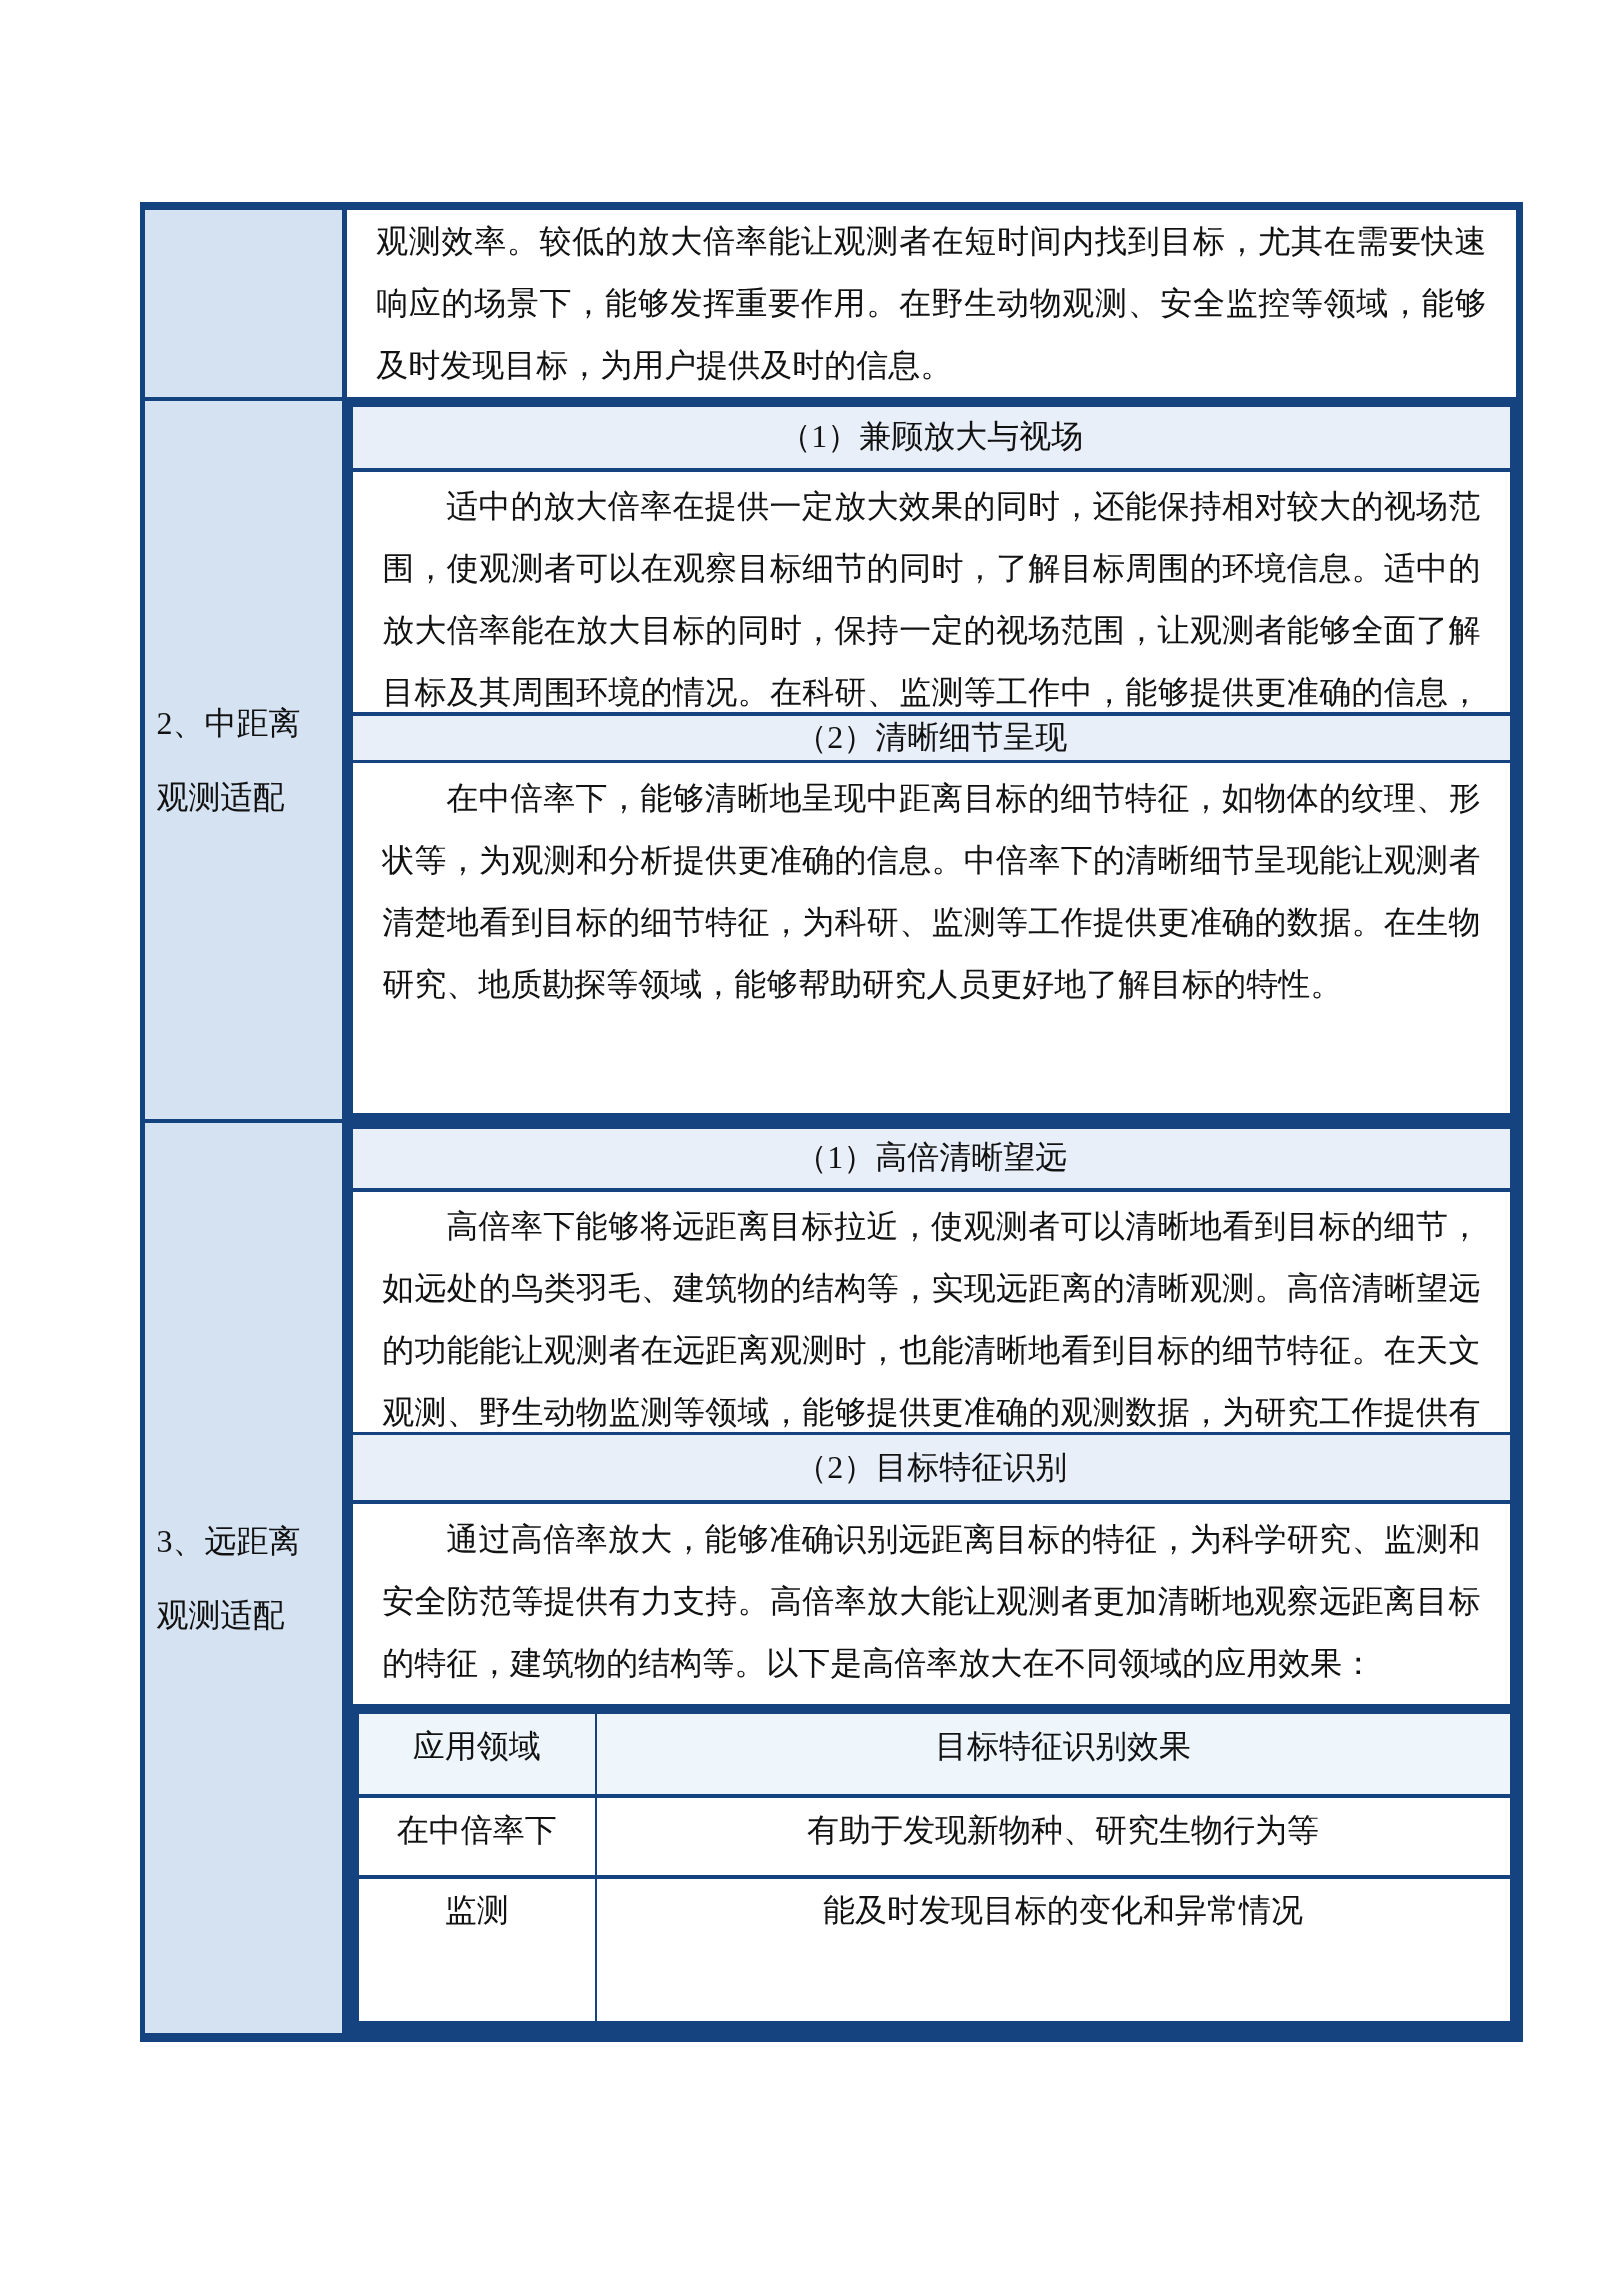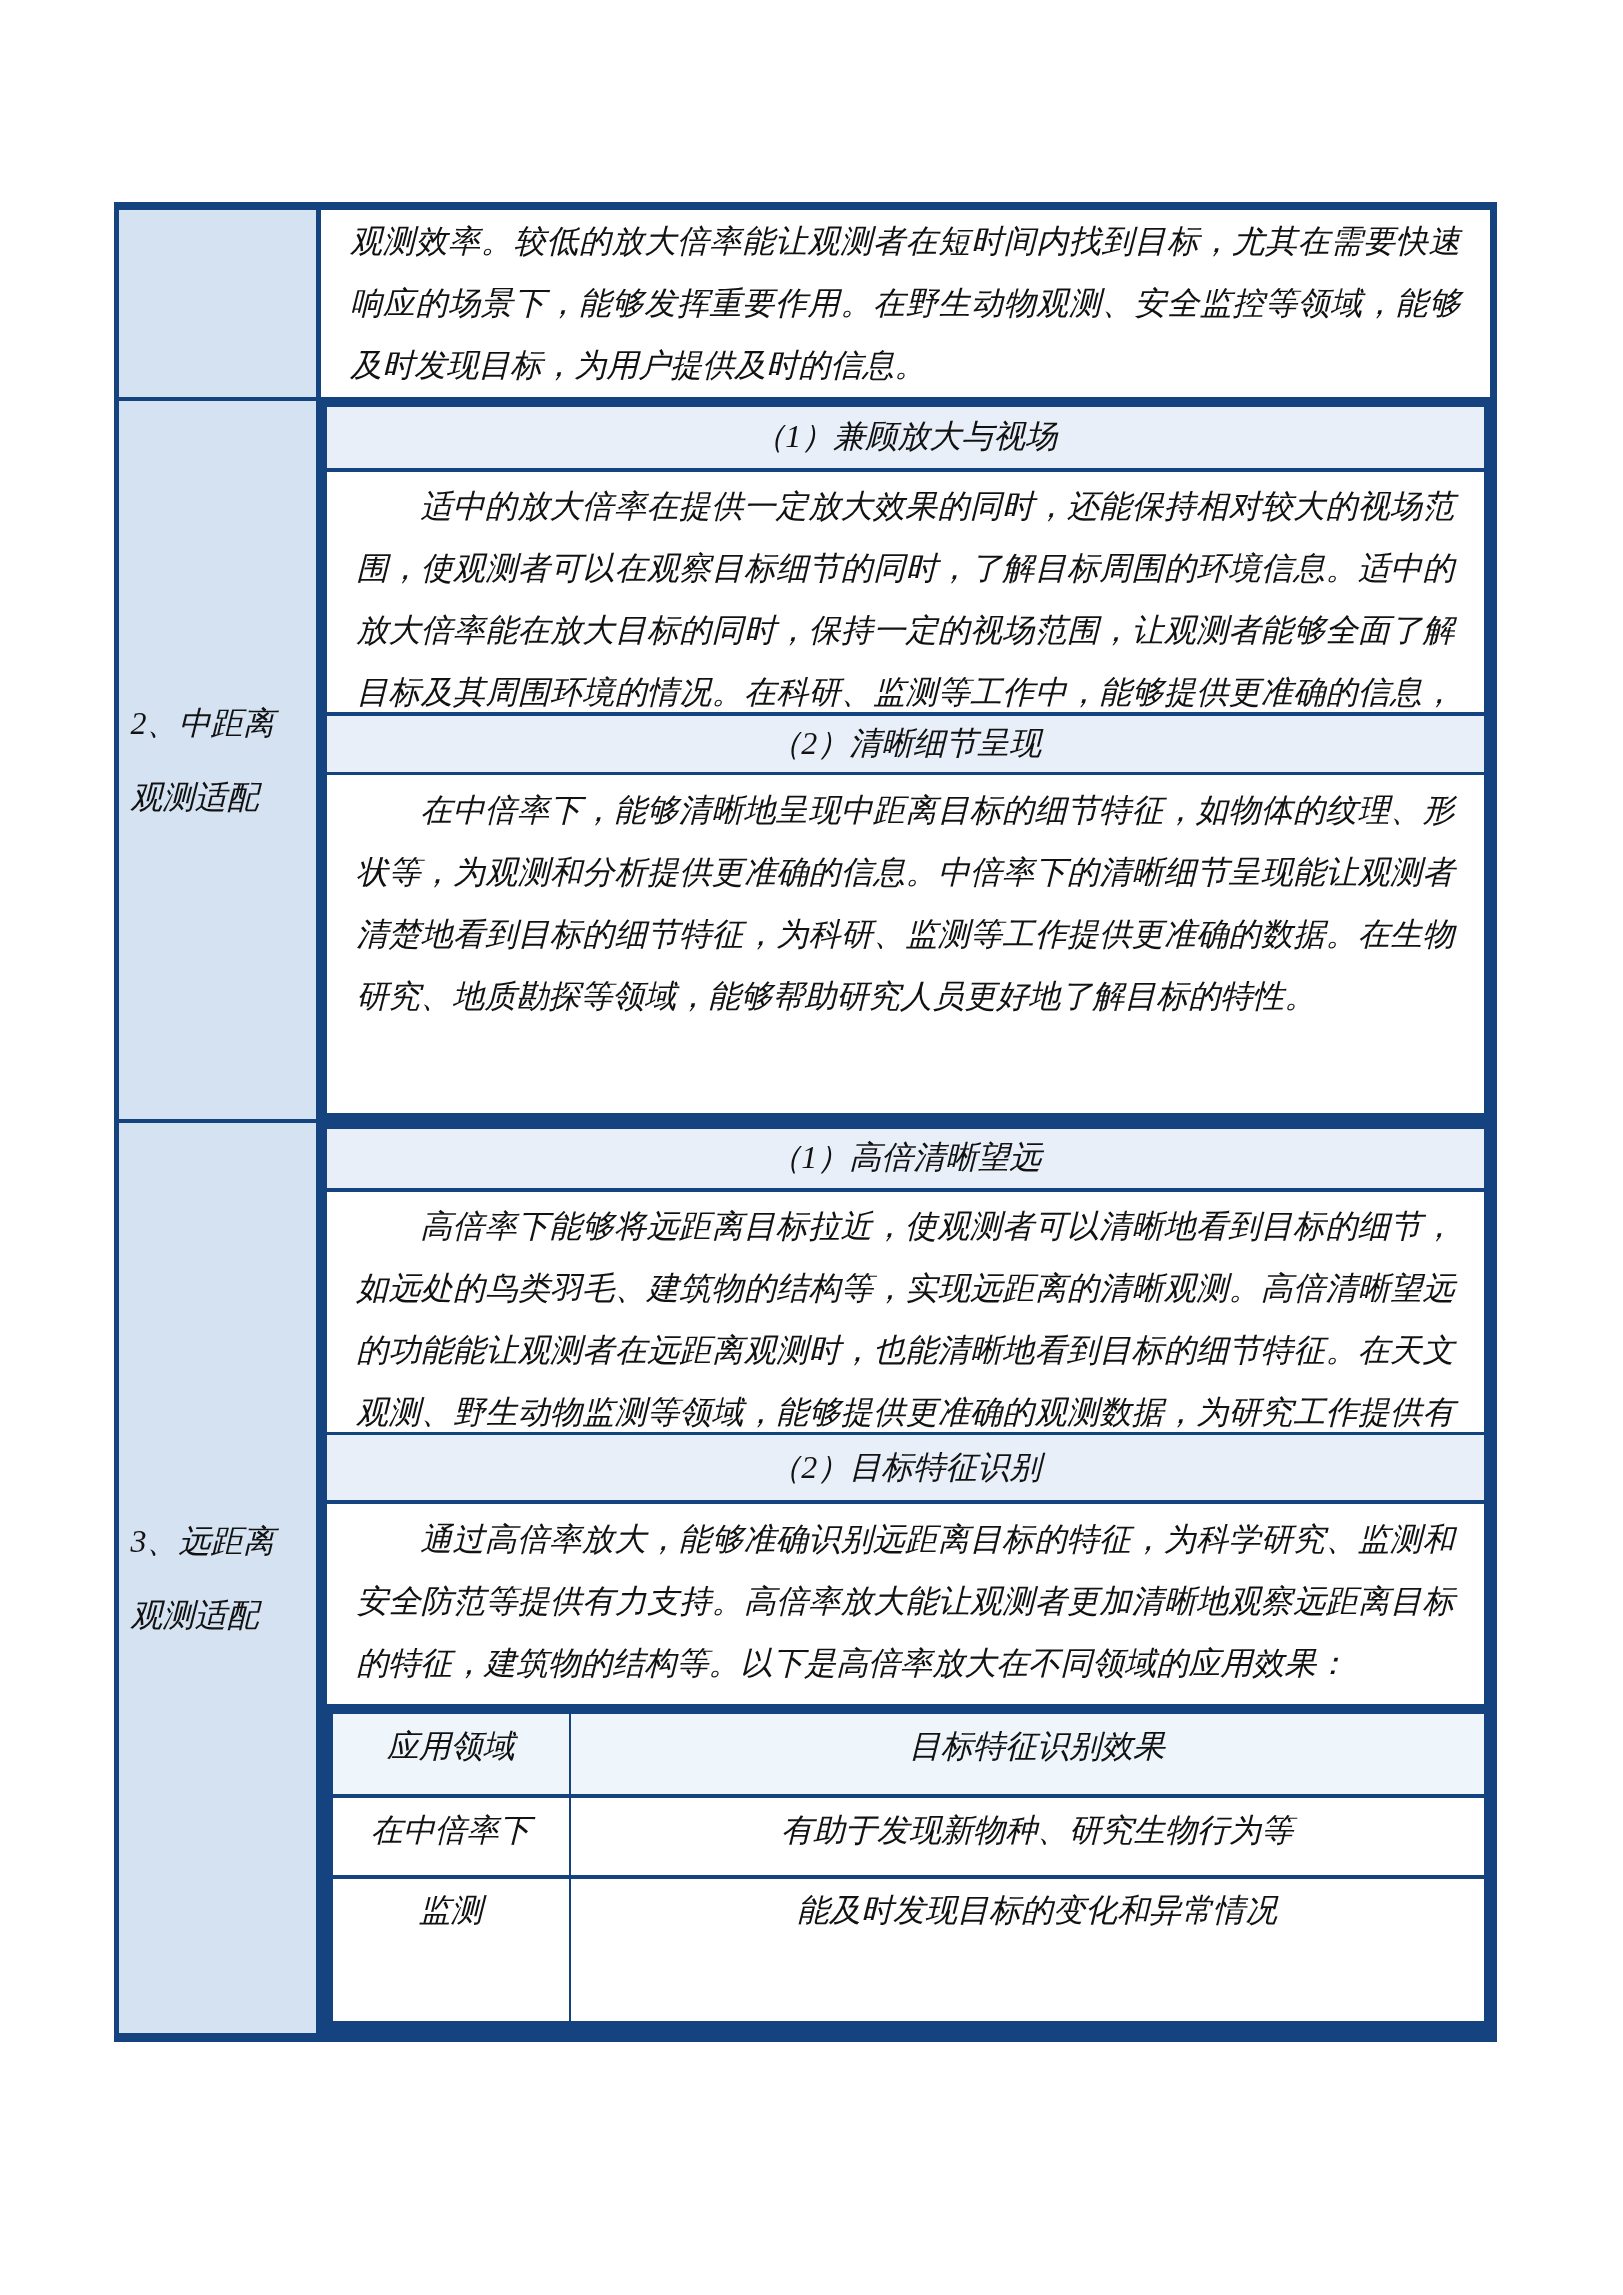--- a/index.html
+++ b/index.html
@@ -5,29 +5,28 @@
   * { box-sizing: border-box; margin: 0; padding: 6px; }
   html, body { width: 1623px; height: 2295px; }
   body {
     background: #ffffff;
     font-family: "Liberation Serif", "DejaVu Serif", serif;
     color: #121212;
     position: relative;
   }
   .doc-table {
     position: absolute;
-    left: 108px; top: 196px;
+    left: 134px; top: 196px;
     width: 1383px; height: 1840px;
     background: #14437f;
     padding: 7.9px 7.2px 7.9px 4.6px;
     display: grid;
     grid-template-columns: 197px 1169px;
     grid-template-rows: 187px 718px 910px;
     gap: 3.9px 5.2px;
-    font-style: italic;
   }
   .label-cell {
     background: #d5e2f1;
     display: flex; flex-direction: column;
     align-items: flex-start; justify-content: center;
     font-size: 32px; line-height: 62px;
     text-align: center;
     overflow: hidden;
   }
   .cont-cell {
@@ -52,21 +51,21 @@
   }
   .bodycell {
     background: #ffffff;
     font-size: 32px; line-height: 62px;
     text-align: justify;
     text-indent: 64px;
     padding: 3.3px 29.4px 0 29.4px;
     flex: 0 0 auto;
     overflow: hidden;
   }
-  .h93 { height: 61px; } .h89 { height: 56px; }
+  .h93 { height: 61px; } .h89 { height: 44px; }
   .h91 { height: 59px; } .h90 { height: 65px; }
   .h496 { height: 240px; } .h306 { height: 200px; }
   .grow { flex: 1 1 auto; }
   .itable {
     flex: 1 1 auto;
     background: #14437f;
     display: grid;
     grid-template-columns: 236px 931px;
     grid-template-rows: 80px 77px 1fr;
     gap: 3.9px 2.6px;

